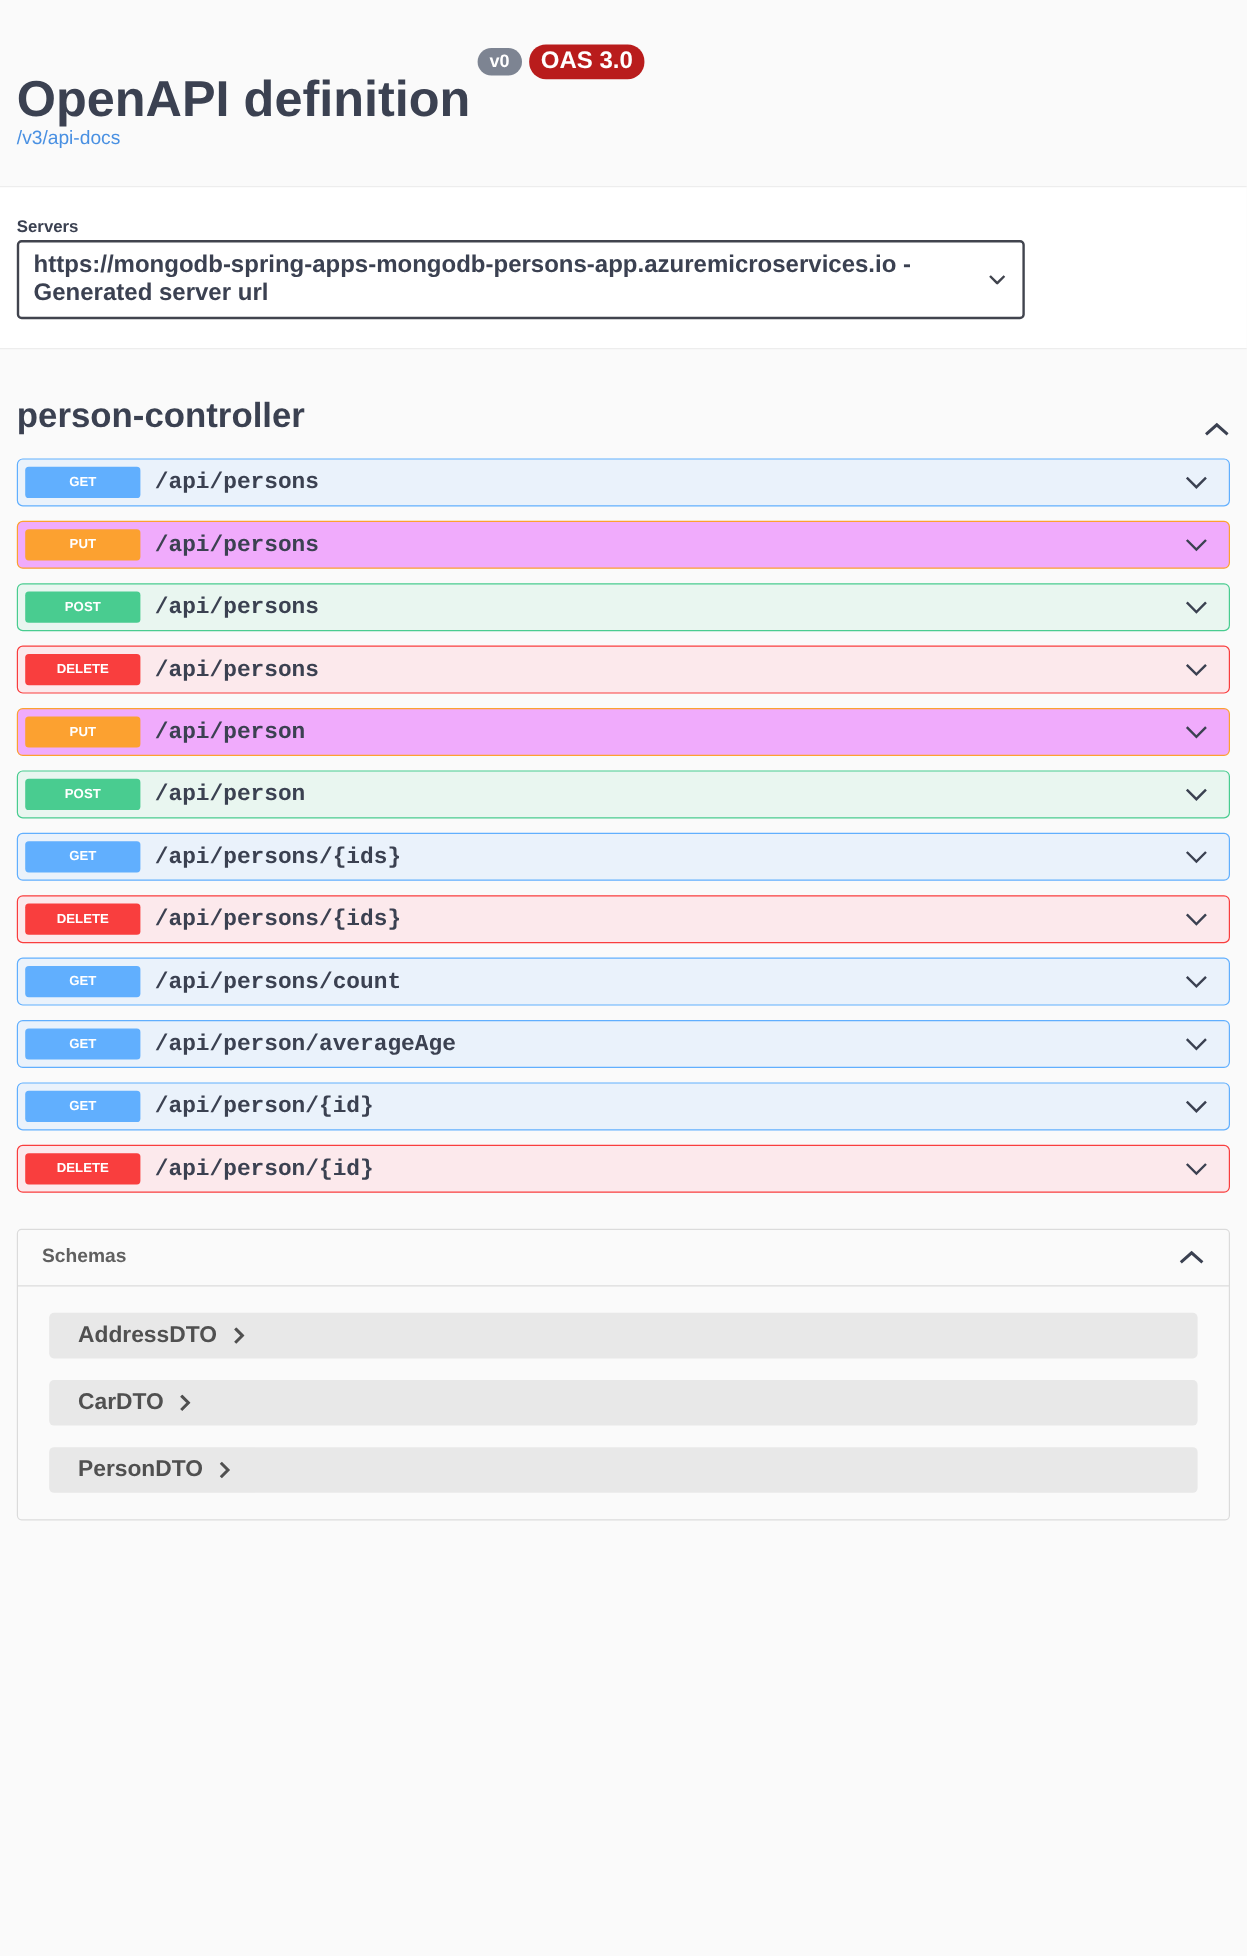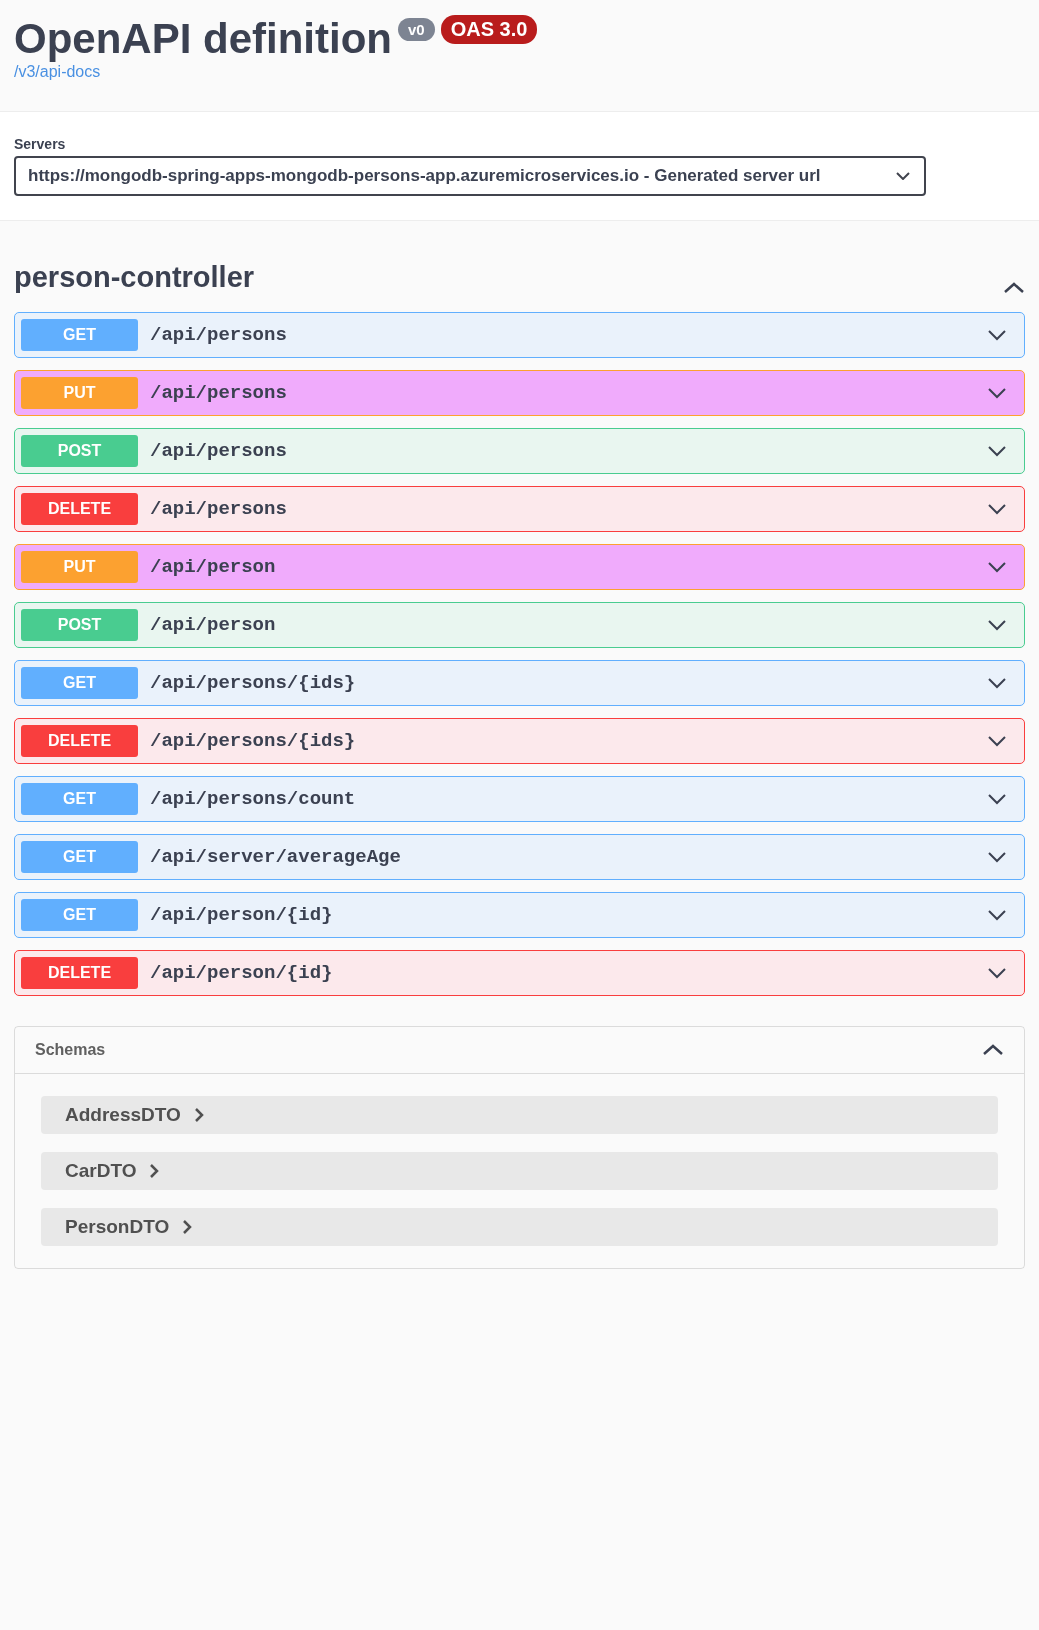--- a/index.html
+++ b/index.html
@@ -14,20 +14,21 @@
 }
 .title-row {
   display: flex;
   align-items: center;
   gap: 6px;
 }
 .title {
   font-size: 42px;
   font-weight: 800;
   color: #3b4151;
+  margin-top: 44px;
 }
 .version-badge {
   background: #7d8492;
   color: #ffffff;
   font-size: 15px;
   font-weight: 600;
   padding: 3px 10px;
   border-radius: 14px;
   position: relative;
   top: -10px;
@@ -58,26 +59,26 @@
 .servers-label {
   font-size: 14px;
   font-weight: 700;
   color: #3b4151;
   margin-bottom: 4px;
 }
 .server-select {
   border: 2px solid #41444e;
   border-radius: 4px;
   padding: 8px 40px 8px 12px;
-  font-size: 17px;
+  font-size: 20px;
   font-weight: 700;
   color: #3b4151;
   background: #fff;
   position: relative;
-  width: 912px;
+  width: 840px;
   max-width: 100%;
   display: flex;
   align-items: center;
   justify-content: space-between;
   cursor: pointer;
 }
 .server-select .chevron {
   position: absolute;
   right: 14px;
 }
@@ -103,24 +104,24 @@
   align-items: center;
   padding: 6px;
   cursor: pointer;
 }
 .op-get { background: #eaf2fb; border: 1px solid #61affe; }
 .op-put { background: #f0abfc; border: 1px solid #fca130; align-items: center; }
 .op-post { background: #e9f6f0; border: 1px solid #49cc90; }
 .op-delete { background: #fce9ec; border: 1px solid #f93e3e; }
 .method {
   color: #fff;
-  font-size: 16px;
+  font-size: 11px;
   font-weight: 700;
   text-align: center;
-  width: 117px;
+  width: 96px;
   padding: 7px 0;
   border-radius: 3px;
   margin-right: 12px;
   flex-shrink: 0;
 }
 .m-get { background: #61affe; }
 .m-put { background: #fca130; }
 .m-post { background: #49cc90; }
 .m-delete { background: #f93e3e; }
 .path {
@@ -284,21 +285,21 @@
         <span class="method m-get">GET</span>
         <span class="path">/api/persons/count</span>
         <span class="op-chevron">
           <svg width="18" height="11" viewBox="0 0 18 11">
             <path d="M1 1l8 8 8-8" stroke="#3b4151" stroke-width="2" fill="none"></path>
           </svg>
         </span>
       </div>
       <div class="operation op-get">
         <span class="method m-get">GET</span>
-        <span class="path">/api/server/averageAge</span>
+        <span class="path">/api/person/averageAge</span>
         <span class="op-chevron">
           <svg width="18" height="11" viewBox="0 0 18 11">
             <path d="M1 1l8 8 8-8" stroke="#3b4151" stroke-width="2" fill="none"></path>
           </svg>
         </span>
       </div>
       <div class="operation op-get">
         <span class="method m-get">GET</span>
         <span class="path">/api/person/{id}</span>
         <span class="op-chevron">

